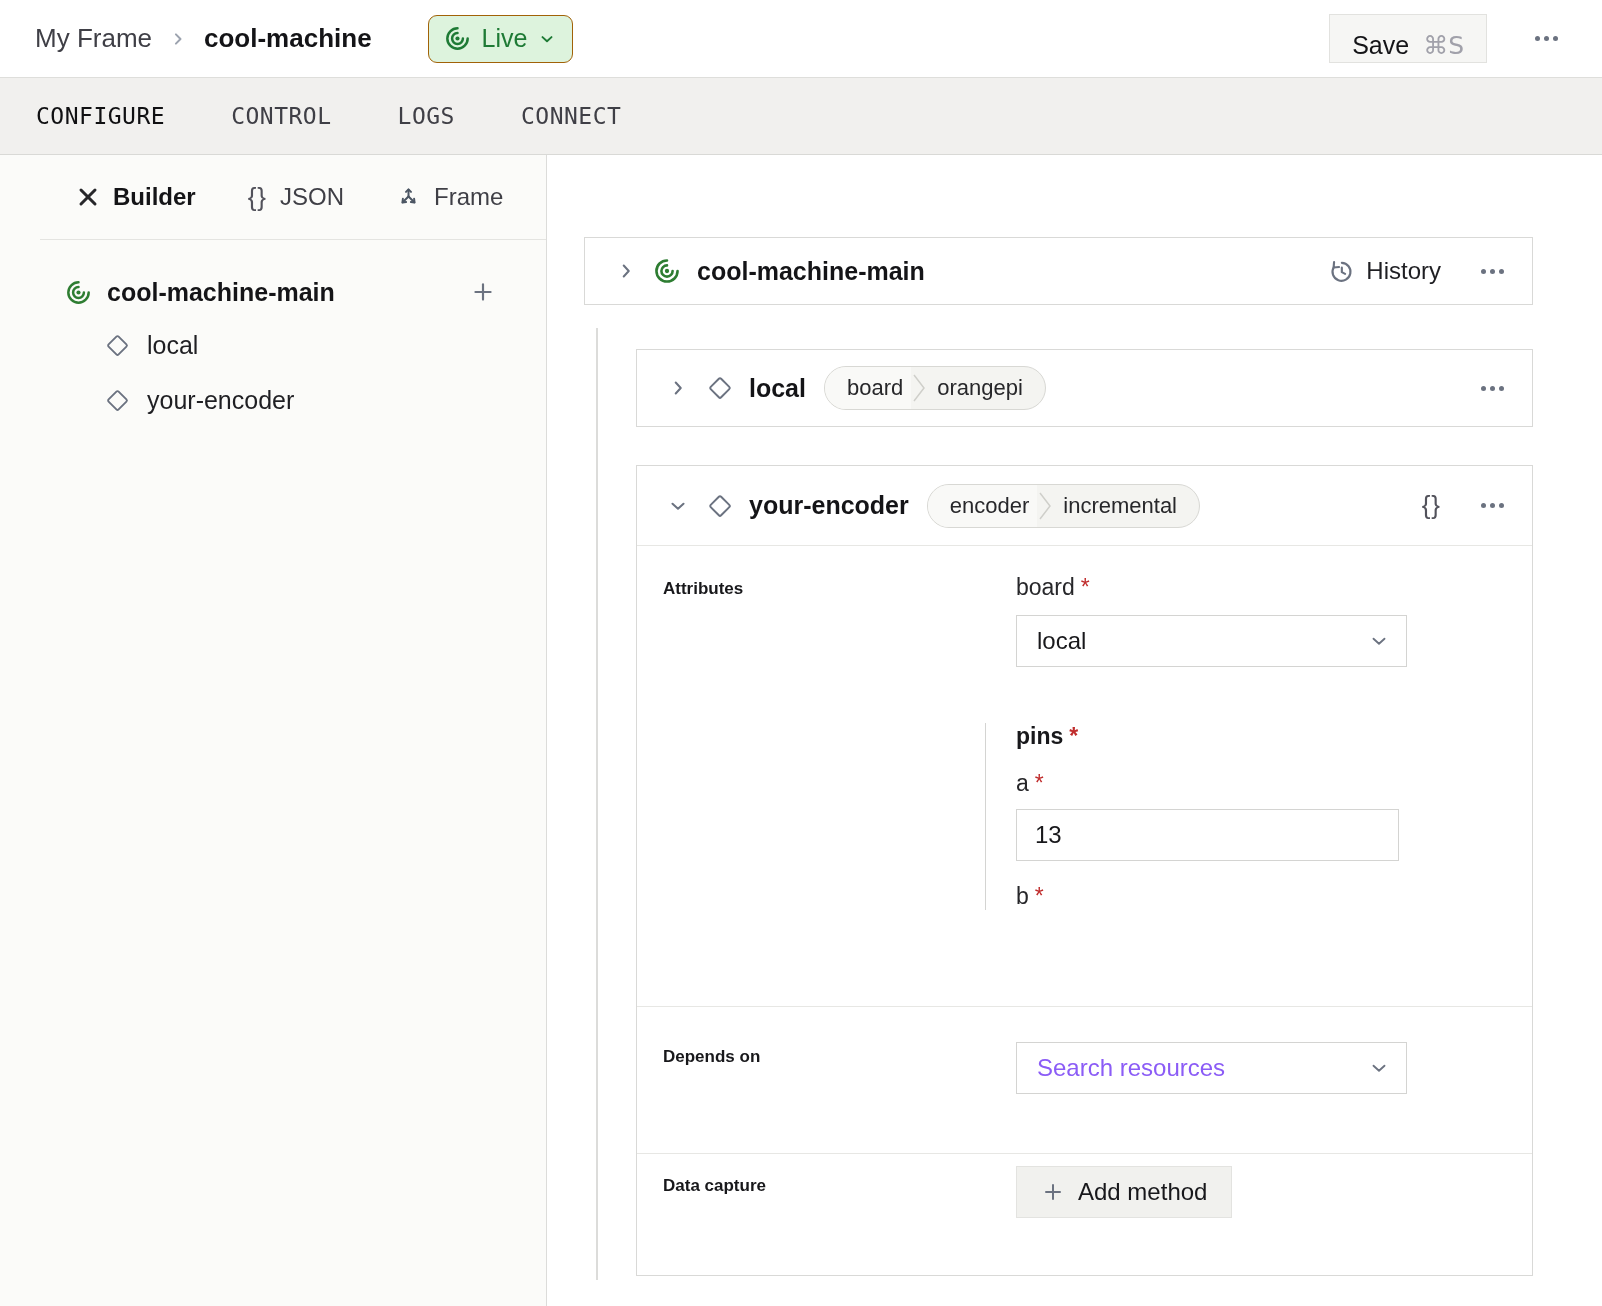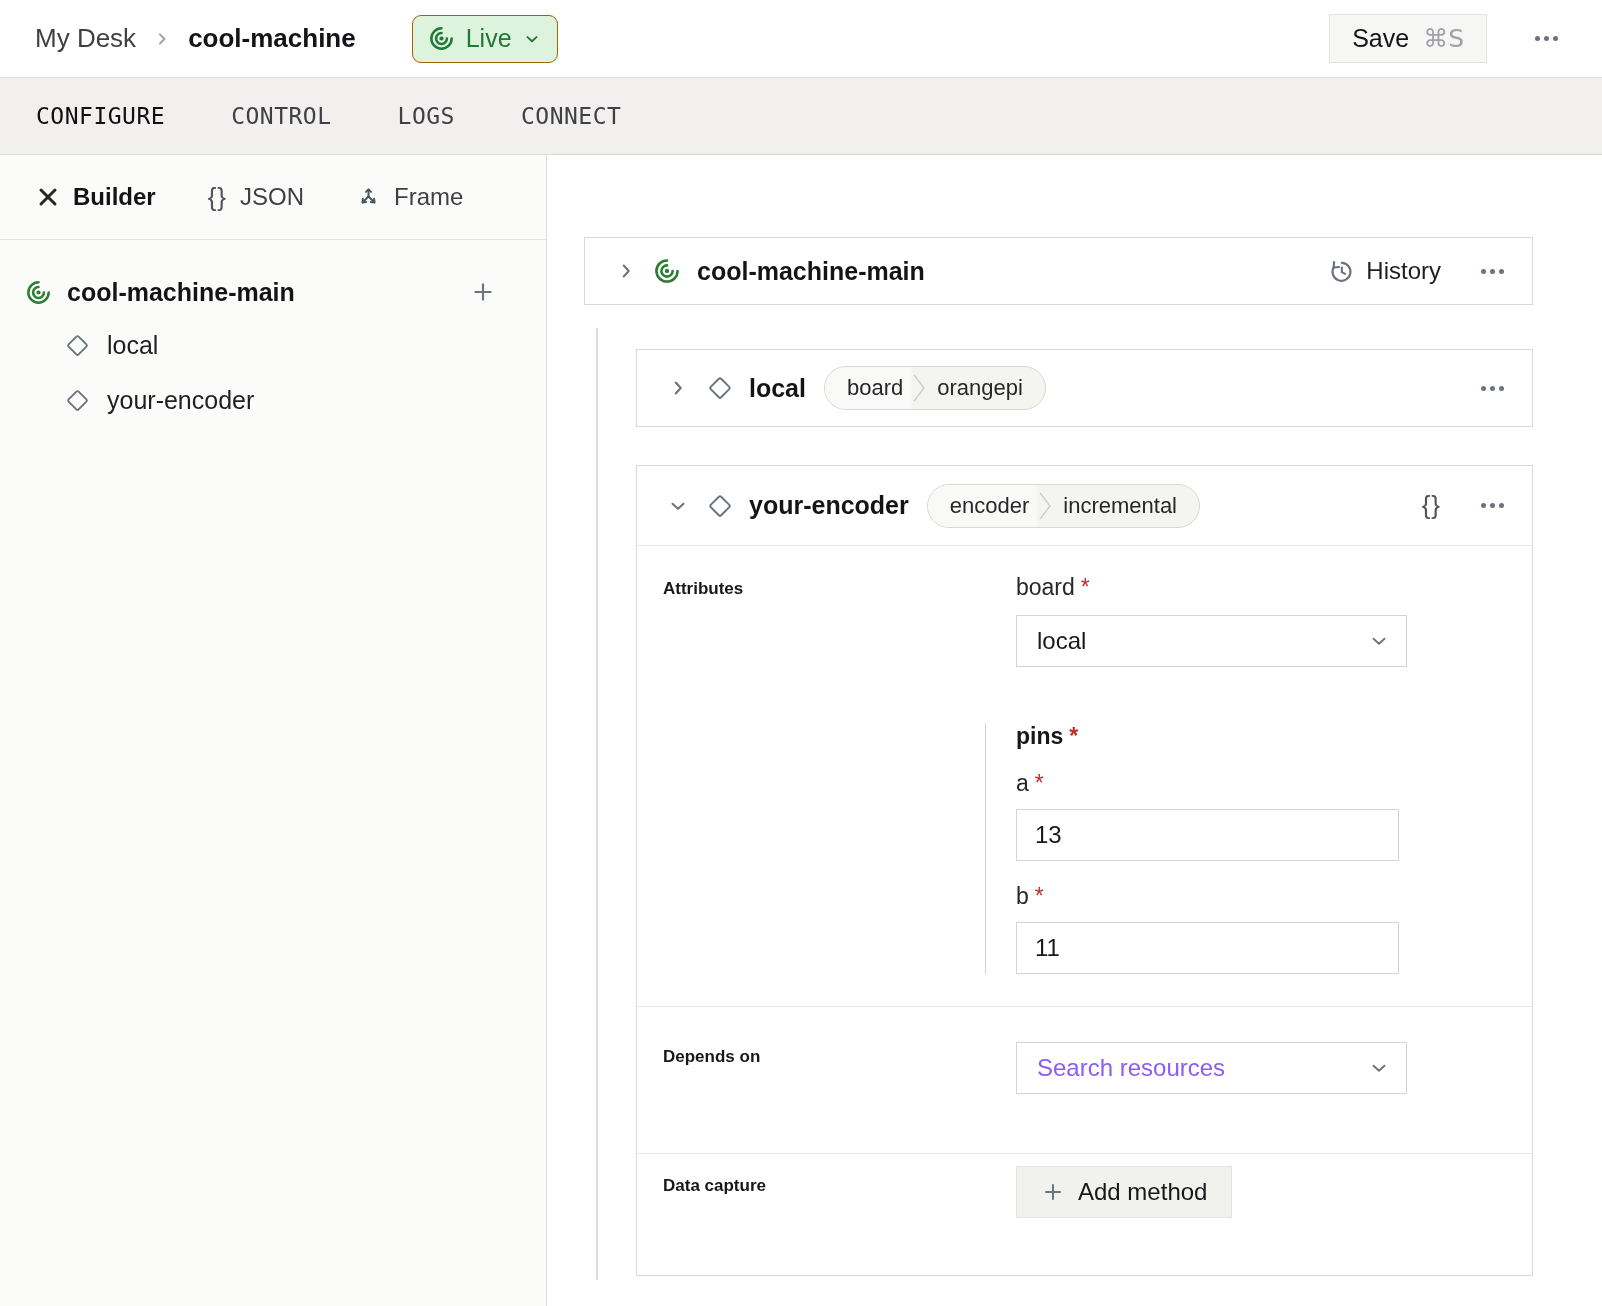--- a/index.html
+++ b/index.html
@@ -31,21 +31,21 @@
     background:#ddf3dd;
     border:1px solid #a16207;
     border-radius:9px;
     color:#1e7a35;
     font-size:25px;
     cursor:pointer;
   }
   .header-right { margin-left:auto; display:flex; align-items:center; }
   .save-btn {
     height:49px;
-    display:flex; align-items:center; gap:14px;
+    display:flex; align-items:flex-start; gap:14px;
     padding:16px 22px;
     background:#f6f6f4;
     border:1px solid #e2e2df;
     font-size:25px;
     cursor:pointer;
   }
   .save-label { color:#141417; }
   .save-kbd { color:#a1a1aa; font-family:"DejaVu Sans", sans-serif; }
   .dots { display:flex; gap:4px; align-items:center; }
   .dots i { width:5px; height:5px; border-radius:50%; background:#6b7280; }
@@ -71,20 +71,21 @@
 
   
   .content { display:flex; height:1151px; }
 
   
   .sidebar {
     width:547px;
     background:#fbfbf9;
     border-right:1px solid #dcdcda;
     flex-shrink:0;
+    padding-left:40px;
   }
   .side-tabs {
     height:85px;
     display:flex; align-items:center;
     padding-left:36px; gap:52px;
     border-bottom:1px solid #e4e4e1;
   }
   .side-tab { display:flex; align-items:center; gap:13px; font-size:24px; color:#3f3f46; cursor:pointer; }
   .side-tab.active { font-weight:700; color:#141417; }
   .glyph-braces { font-size:26px; color:#52525b; letter-spacing:1px; font-weight:500; }
@@ -202,21 +203,21 @@
     background:#f1f1ee;
     border:1px solid #e3e3e0;
     font-size:24px; color:#18181b;
     cursor:pointer;
   }
 </style>
 </head>
 <body>
 
 <header class="app-header">
-  <span class="crumb-root">My Desk</span>
+  <span class="crumb-root">My Frame</span>
   <span class="crumb-sep">
     <svg width="20" height="20" viewBox="0 0 24 24" fill="none" stroke="#9ca3af" stroke-width="2.4" stroke-linecap="round" stroke-linejoin="round">
         <polyline points="9.5 6.5 15 12 9.5 17.5"></polyline>
       </svg>
   </span>
   <span class="crumb-current">cool-machine</span>
 
   <div class="live-badge">
     <span>
       <svg width="27" height="27" viewBox="0 0 26 26">
@@ -441,21 +442,20 @@
             <div class="pin-field">
               <div class="field-label">
                 <span>a</span><span class="req">*</span>
               </div>
               <input class="text-input" type="text" value="13" style="">
             </div>
             <div class="pin-field">
               <div class="field-label">
                 <span>b</span><span class="req">*</span>
               </div>
-              <input class="text-input" type="text" value="11" style="">
             </div>
           </div>
         </div>
       </div>
 
       <div class="section depends-section">
         <div class="section-label">Depends on</div>
         <div class="section-body">
           <div class="select-box placeholder">
             <span>Search resources</span>

